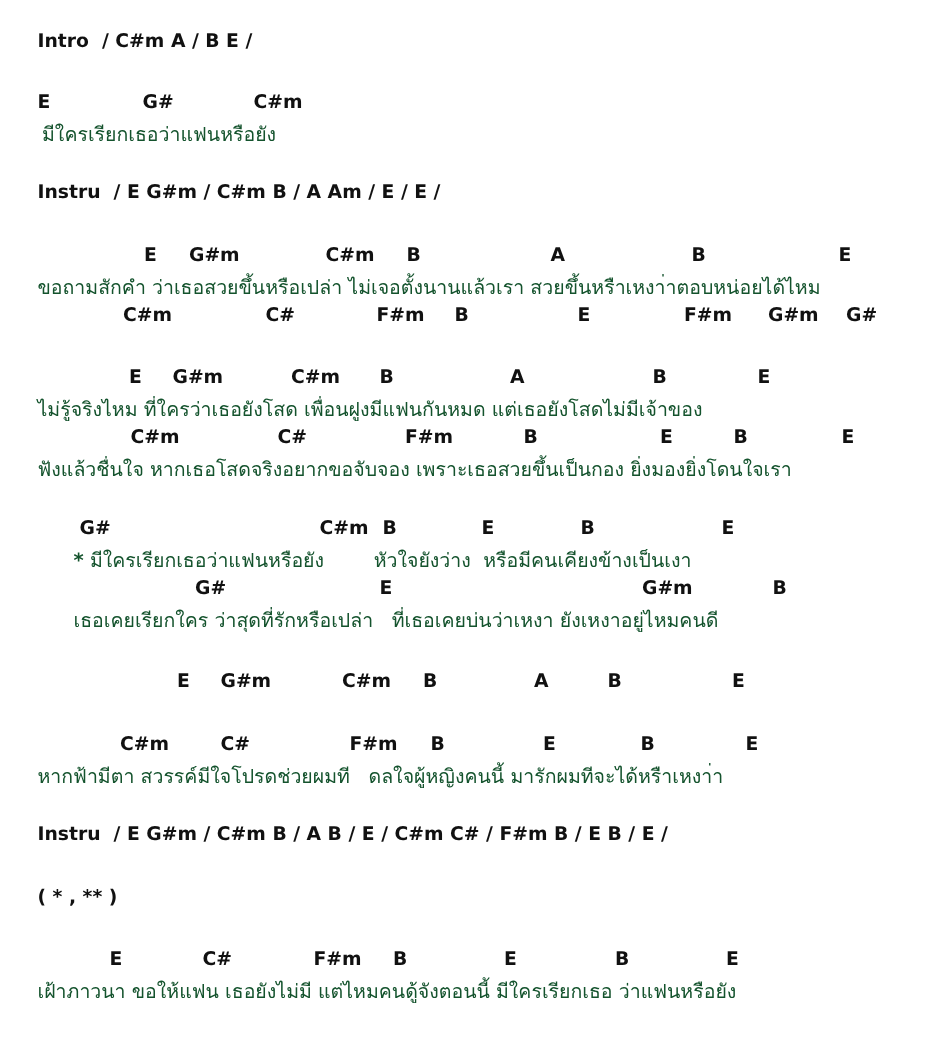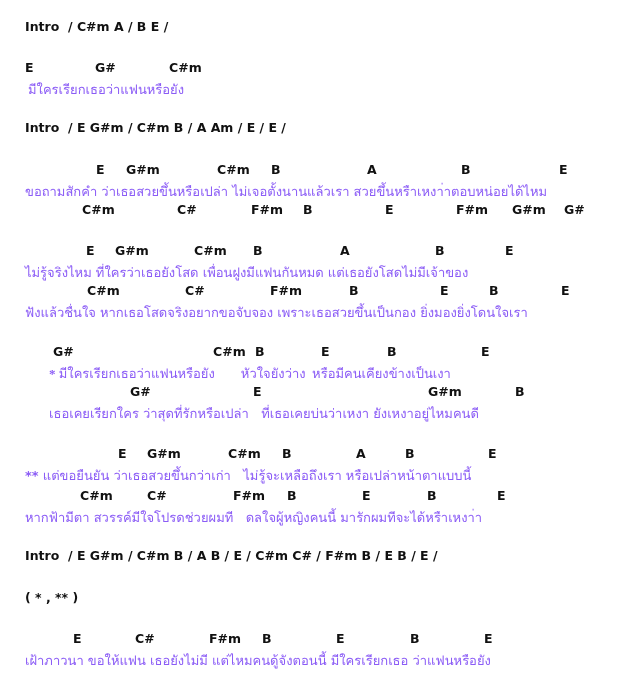--- a/index.html
+++ b/index.html
@@ -11,37 +11,37 @@
       font-size: 12.5px; color: #111; white-space: pre; letter-spacing: 0;
     }
     .chord {
       position: absolute;
       font-family: "DejaVu Sans", sans-serif; font-weight: bold;
       font-size: 12.5px; color: #111; white-space: pre;
     }
     .lyric {
       position: absolute;
       font-family: "DejaVu Sans", sans-serif;
-      font-size: 13px; color: #8b5cf6; white-space: pre;
+      font-size: 13px; color: #14532d; white-space: pre;
     }
     .mark { font-weight: bold; }
   </style>
 </head>
 <body>
 
 <div class="sheet">
 
   <div class="hdr" style="top:19px;">Intro  / C#m A / B E /</div>
 
   <div class="chord" style="left:25px;top:60px;">E</div>
   <div class="chord" style="left:95px;top:60px;">G#</div>
   <div class="chord" style="left:169px;top:60px;">C#m</div>
   <div class="lyric" style="left:28px;top:79px;">มีใครเรียกเธอว่าแฟนหรือยัง</div>
 
-  <div class="hdr" style="top:120px;">Intro  / E G#m / C#m B / A Am / E / E /</div>
+  <div class="hdr" style="top:120px;">Instru  / E G#m / C#m B / A Am / E / E /</div>
 
   <div class="chord" style="left:96px;top:162px;">E</div>
   <div class="chord" style="left:126px;top:162px;">G#m</div>
   <div class="chord" style="left:217px;top:162px;">C#m</div>
   <div class="chord" style="left:271px;top:162px;">B</div>
   <div class="chord" style="left:367px;top:162px;">A</div>
   <div class="chord" style="left:461px;top:162px;">B</div>
   <div class="chord" style="left:559px;top:162px;">E</div>
   <div class="lyric" style="left:25px;top:181px;">ขอถามสักคำ ว่าเธอสวยขึ้นหรือเปล่า ไม่เจอตั้งนานแล้วเรา สวยขึ้นหรืาเหงา่าตอบหน่อยได้ไหม</div>
 
@@ -71,47 +71,46 @@
   <div class="chord" style="left:489px;top:283px;">B</div>
   <div class="chord" style="left:561px;top:283px;">E</div>
   <div class="lyric" style="left:25px;top:302px;">ฟังแล้วชื่นใจ หากเธอโสดจริงอยากขอจับจอง เพราะเธอสวยขึ้นเป็นกอง ยิ่งมองยิ่งโดนใจเรา</div>
 
   <div class="chord" style="left:53px;top:344px;">G#</div>
   <div class="chord" style="left:213px;top:344px;">C#m</div>
   <div class="chord" style="left:255px;top:344px;">B</div>
   <div class="chord" style="left:321px;top:344px;">E</div>
   <div class="chord" style="left:387px;top:344px;">B</div>
   <div class="chord" style="left:481px;top:344px;">E</div>
-  <div class="lyric" style="left:49px;top:363px;font-family:Liberation Serif, serif;"><span class="mark">*</span> <span>มีใครเรียกเธอว่าแฟนหรือยัง        หัวใจยังว่าง  หรือมีคนเคียงข้างเป็นเงา</span></div>
+  <div class="lyric" style="left:49px;top:363px;"><span class="mark">*</span> <span>มีใครเรียกเธอว่าแฟนหรือยัง        หัวใจยังว่าง  หรือมีคนเคียงข้างเป็นเงา</span></div>
 
   <div class="chord" style="left:130px;top:384px;">G#</div>
   <div class="chord" style="left:253px;top:384px;">E</div>
   <div class="chord" style="left:428px;top:384px;">G#m</div>
   <div class="chord" style="left:515px;top:384px;">B</div>
   <div class="lyric" style="left:49px;top:403px;">เธอเคยเรียกใคร ว่าสุดที่รักหรือเปล่า   ที่เธอเคยบ่นว่าเหงา ยังเหงาอยู่ไหมคนดี</div>
 
   <div class="chord" style="left:118px;top:446px;">E</div>
   <div class="chord" style="left:147px;top:446px;">G#m</div>
   <div class="chord" style="left:228px;top:446px;">C#m</div>
   <div class="chord" style="left:282px;top:446px;">B</div>
   <div class="chord" style="left:356px;top:446px;">A</div>
   <div class="chord" style="left:405px;top:446px;">B</div>
   <div class="chord" style="left:488px;top:446px;">E</div>
-  <div class="lyric" style="left:25px;top:465px;"><span class="mark">**</span> <span>แต่ขอยืนยัน ว่าเธอสวยขึ้นกว่าเก่า   ไม่รู้จะเหลือถึงเรา หรือเปล่าหน้าตาแบบนี้</span></div>
 
   <div class="chord" style="left:80px;top:488px;">C#m</div>
   <div class="chord" style="left:147px;top:488px;">C#</div>
   <div class="chord" style="left:233px;top:488px;">F#m</div>
   <div class="chord" style="left:287px;top:488px;">B</div>
   <div class="chord" style="left:362px;top:488px;">E</div>
   <div class="chord" style="left:427px;top:488px;">B</div>
   <div class="chord" style="left:497px;top:488px;">E</div>
   <div class="lyric" style="left:25px;top:507px;">หากฟ้ามีตา สวรรค์มีใจโปรดช่วยผมที   ดลใจผู้หญิงคนนี้ มารักผมทีจะได้หรืาเหงา่า</div>
 
-  <div class="hdr" style="top:548px;">Intro  / E G#m / C#m B / A B / E / C#m C# / F#m B / E B / E /</div>
+  <div class="hdr" style="top:548px;">Instru  / E G#m / C#m B / A B / E / C#m C# / F#m B / E B / E /</div>
 
   <div class="hdr" style="top:590px;">( * , ** )</div>
 
   <div class="chord" style="left:73px;top:631px;">E</div>
   <div class="chord" style="left:135px;top:631px;">C#</div>
   <div class="chord" style="left:209px;top:631px;">F#m</div>
   <div class="chord" style="left:262px;top:631px;">B</div>
   <div class="chord" style="left:336px;top:631px;">E</div>
   <div class="chord" style="left:410px;top:631px;">B</div>
   <div class="chord" style="left:484px;top:631px;">E</div>

